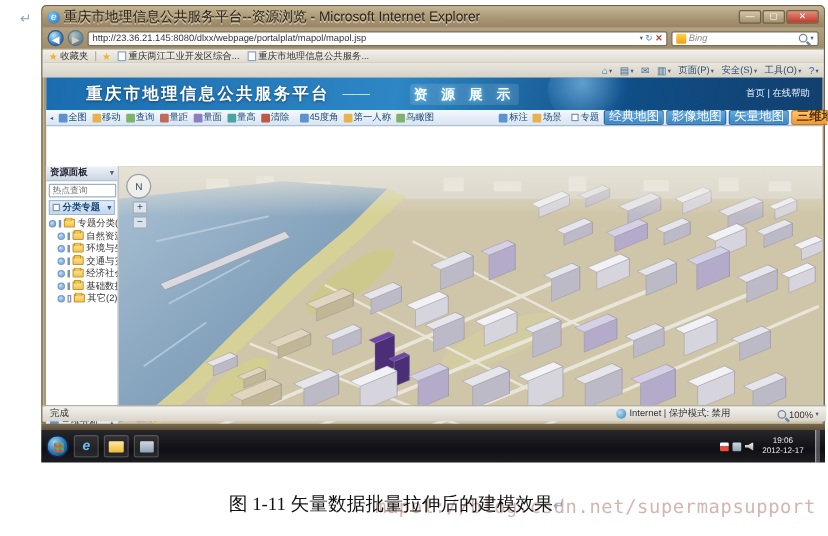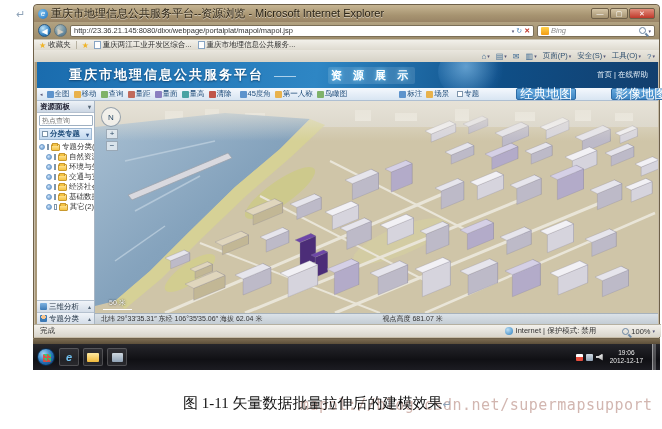--- a/index.html
+++ b/index.html
@@ -72,24 +72,24 @@
                   background:rgba(255,255,255,.12); padding:1px 3px; border-radius:2px;margin-left:28px; }
   #banner .bnav { margin-left:auto; margin-right:10px; font-size:7.5px; color:#eaf4fc; z-index:1; white-space:nowrap; }
 
   #maptoolbar { left:0; top:26px; width:621px; height:13px; background:linear-gradient(#f4f8fd,#d8e5f2); border-bottom:1px solid #aebfd2;
                 display:flex; align-items:center; padding:0 3px; gap:4px; font-size:7.5px; color:#1c4a78; }
   .tbtn { display:flex; align-items:center; gap:1px; white-space:nowrap; }
   .tico { width:7px; height:7px; border-radius:1px; display:inline-block; }
   .tsep { width:1px; height:9px; background:#b3c4d7; }
   .chk { width:6px; height:6px; border:1px solid #7d94ab; background:#fff; display:inline-block; }
   #maptypes { margin-left:auto; display:flex; gap:2px; }
-  .mtype { font-size:13px; color:#fff; background:linear-gradient(#66a9dd,#3c84c2); border:1px solid #2d6ca5; border-radius:2px; padding:0 3px; line-height:10px; white-space:nowrap;margin-left:33px; }
+  .mtype { font-size:10px; color:#fff; background:linear-gradient(#66a9dd,#3c84c2); border:1px solid #2d6ca5; border-radius:2px; padding:0 3px; line-height:10px; white-space:nowrap; }
   .mtype.active { background:linear-gradient(#ffc66e,#f09a2e); border-color:#c97b18; color:#5a2d00; font-weight:bold; }
 
-  #main { left:0; top:39px; width:621px; height:286px; display:flex; }
+  #main { left:0; top:39px; width:621px; height:286px; display:flex;align-items:center; }
 
   
   #sidebar { width:58px; height:223px; border-right:1px solid #a9b6c4; background:#fff; display:flex; flex-direction:column; font-size:7.5px; }
   #side-header { height:12px; background:linear-gradient(#eef2f7,#ccd7e4); border-bottom:1px solid #b5c1cf; display:flex; align-items:center; padding:0 3px; color:#223; font-weight:bold; }
   #side-header .caret { margin-left:auto; font-size:6px; color:#567; }
   #side-search { margin:2px 2px 1px; height:11px; width:54px; border:1px solid #9fb0c2; border-radius:1px; font-size:7px; color:#555; padding:0 2px; font-family:"Liberation Sans",sans-serif; }
   #side-drop { height:12px; margin:1px 2px; background:linear-gradient(#e3eefb,#c2d8ef); border:1px solid #9fb9d4; display:flex; align-items:center; gap:2px; padding:0 2px; color:#1c4a78; font-weight:bold; }
   #side-drop .caret { margin-left:auto; font-size:6px; color:#358; }
   #tree { flex:1; overflow:hidden; padding:1px 0 0 2px; }
   .trow { display:flex; align-items:center; gap:2px; height:10px; white-space:nowrap; overflow:hidden; color:#333; }
@@ -109,21 +109,21 @@
                display:flex; align-items:center; font-size:7px; color:#333; padding:0 6px; }
   #mapstatus .cam { margin-left:120px; }
   #scalebar { position:absolute; left:8px; bottom:14px; font-size:7px; color:#fff; text-shadow:0 0 2px #000; border-bottom:1px solid #fff; padding:0 6px 1px; }
   #navwidget { position:absolute; left:6px; top:6px; width:22px; text-align:center; }
   #compass { width:20px; height:20px; border-radius:50%; background:rgba(255,255,255,.55); border:1px solid rgba(90,110,130,.6);
              color:#2c4a66; font-size:8px; line-height:20px; }
   .zoombtn { width:12px; height:10px; margin:2px auto 0; background:rgba(255,255,255,.6); border:1px solid rgba(90,110,130,.5); font-size:8px; line-height:8px; color:#2c4a66; }
 
   
   #iestatus { left:0; top:319px; width:627px; height:13px; background:linear-gradient(#f3f1ec,#d9d5cb); border-top:1px solid #b5b0a1;
-              display:flex; align-items:center; font-size:7.5px; color:#333; padding:0 6px; gap:12px; }
+              display:flex; align-items:center; font-size:7.5px; color:#333; padding:0 6px; gap:24px; }
   #iestatus .zone { margin-left:auto; display:flex; align-items:center; gap:3px; }
   .globe-ico { width:8px; height:8px; border-radius:50%; background:radial-gradient(circle at 35% 35%,#bfe0f5,#2d7fbe); display:inline-block; }
   #iestatus .zoomer { display:flex; align-items:center; gap:2px; margin-left:14px; }
 
   
   #desktop-sliver { left:0; top:335px; width:627px; height:5px; background:linear-gradient(#7a6a50,#5d4f3a); }
   #taskbar { left:0; top:340px; width:627px; height:26px; background:linear-gradient(#26262b,#101014 60%,#1c1c22); display:flex; align-items:center; padding:0 4px; gap:4px; }
   #startorb { width:18px; height:18px; border-radius:50%; background:radial-gradient(circle at 35% 30%,#9fd4f5,#2471b8 55%,#12406e); border:1px solid #0c2b4a; position:relative; flex:none; }
   #startorb::after { content:""; position:absolute; left:5px; top:5px; width:8px; height:8px;
                      background:linear-gradient(45deg,#e74c3c 0 50%,#2ecc71 50% 100%) 0 0/4px 4px, linear-gradient(45deg,#3498db 0 50%,#f1c40f 50% 100%) 4px 4px/4px 4px; border-radius:1px; opacity:.9; }

